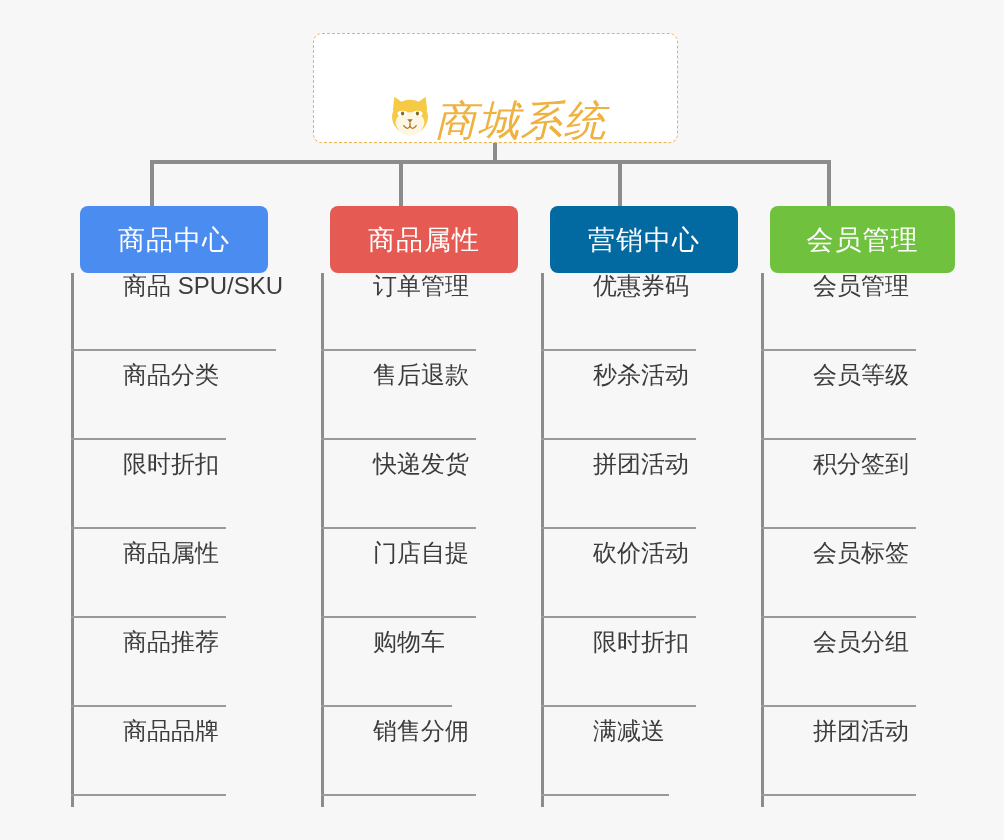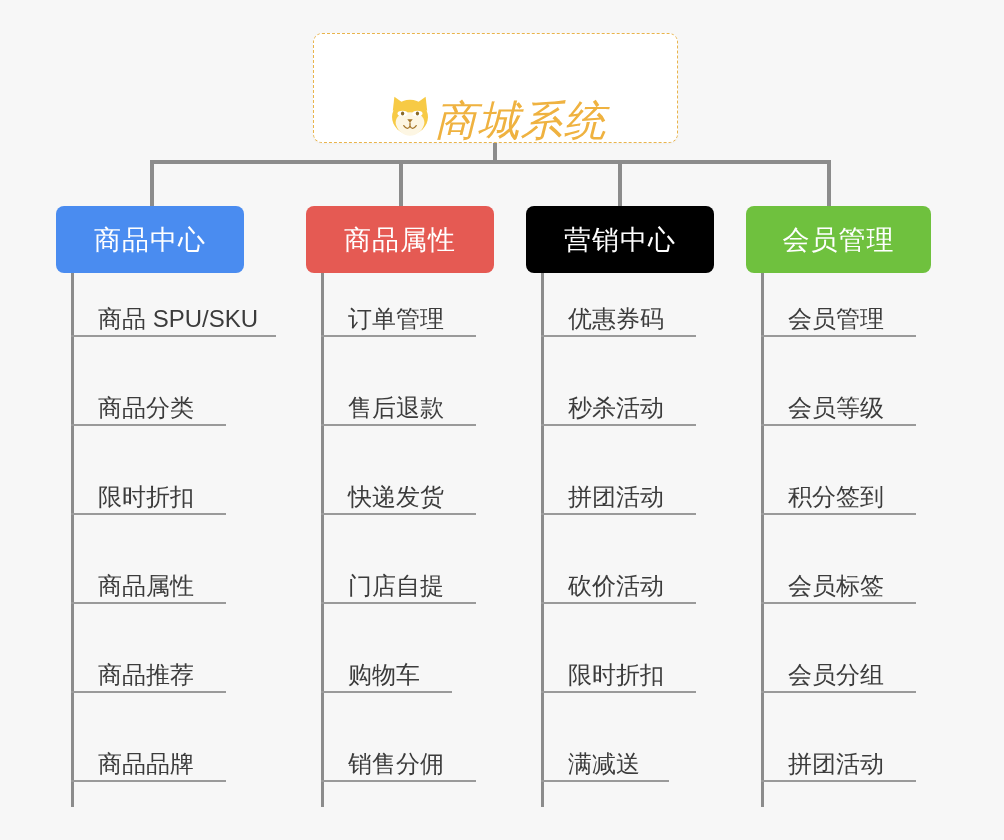--- a/index.html
+++ b/index.html
@@ -84,43 +84,43 @@
     height: 67px;
     border-radius: 8px;
     display: flex;
     align-items: center;
     justify-content: center;
     color: #ffffff;
     font-size: 27px;
     letter-spacing: 1px;
     white-space: nowrap;
     box-sizing: border-box;
+    margin-left: 24px;
   }
 
   
   .leaf-col {
     position: absolute;
     top: 273px;
   }
   .leaf-trunk {
     position: absolute;
     left: 0;
     top: 0;
     width: 3px;
     background: #8c8c8c;
   }
   .leaf-item {
     position: absolute;
     left: 0;
     box-sizing: border-box;
     border-bottom: 2px solid #9a9a9a;
-    height: 64px;
+    height: 78px;
     display: flex;
-    align-items: flex-end;
-    padding-left: 27px;
+    padding-left: 52px;
     padding-bottom: 4px;
   }
   .leaf-label {
     font-size: 24px;
     line-height: 1.05;
     color: #3c3c3c;
     white-space: nowrap;
   }
 </style>
 </head>
@@ -201,21 +201,21 @@
         <span class="leaf-label">门店自提</span>
       </div>
     <div class="leaf-item" style="top:356px;width:131px">
         <span class="leaf-label">购物车</span>
       </div>
     <div class="leaf-item" style="top:445px;width:155px">
         <span class="leaf-label">销售分佣</span>
       </div>
   </div>
 
-  <div class="cat-node" style="left:526px;width:188px;background:#000000">
+  <div class="cat-node" style="left:526px;width:188px;background:#0369a1">
     <span>营销中心</span>
   </div>
   <div class="leaf-col" style="left:541px">
     <div class="leaf-trunk" style="height:534px"></div>
     <div class="leaf-item" style="top:0px;width:155px">
         <span class="leaf-label">优惠券码</span>
       </div>
     <div class="leaf-item" style="top:89px;width:155px">
         <span class="leaf-label">秒杀活动</span>
       </div>

